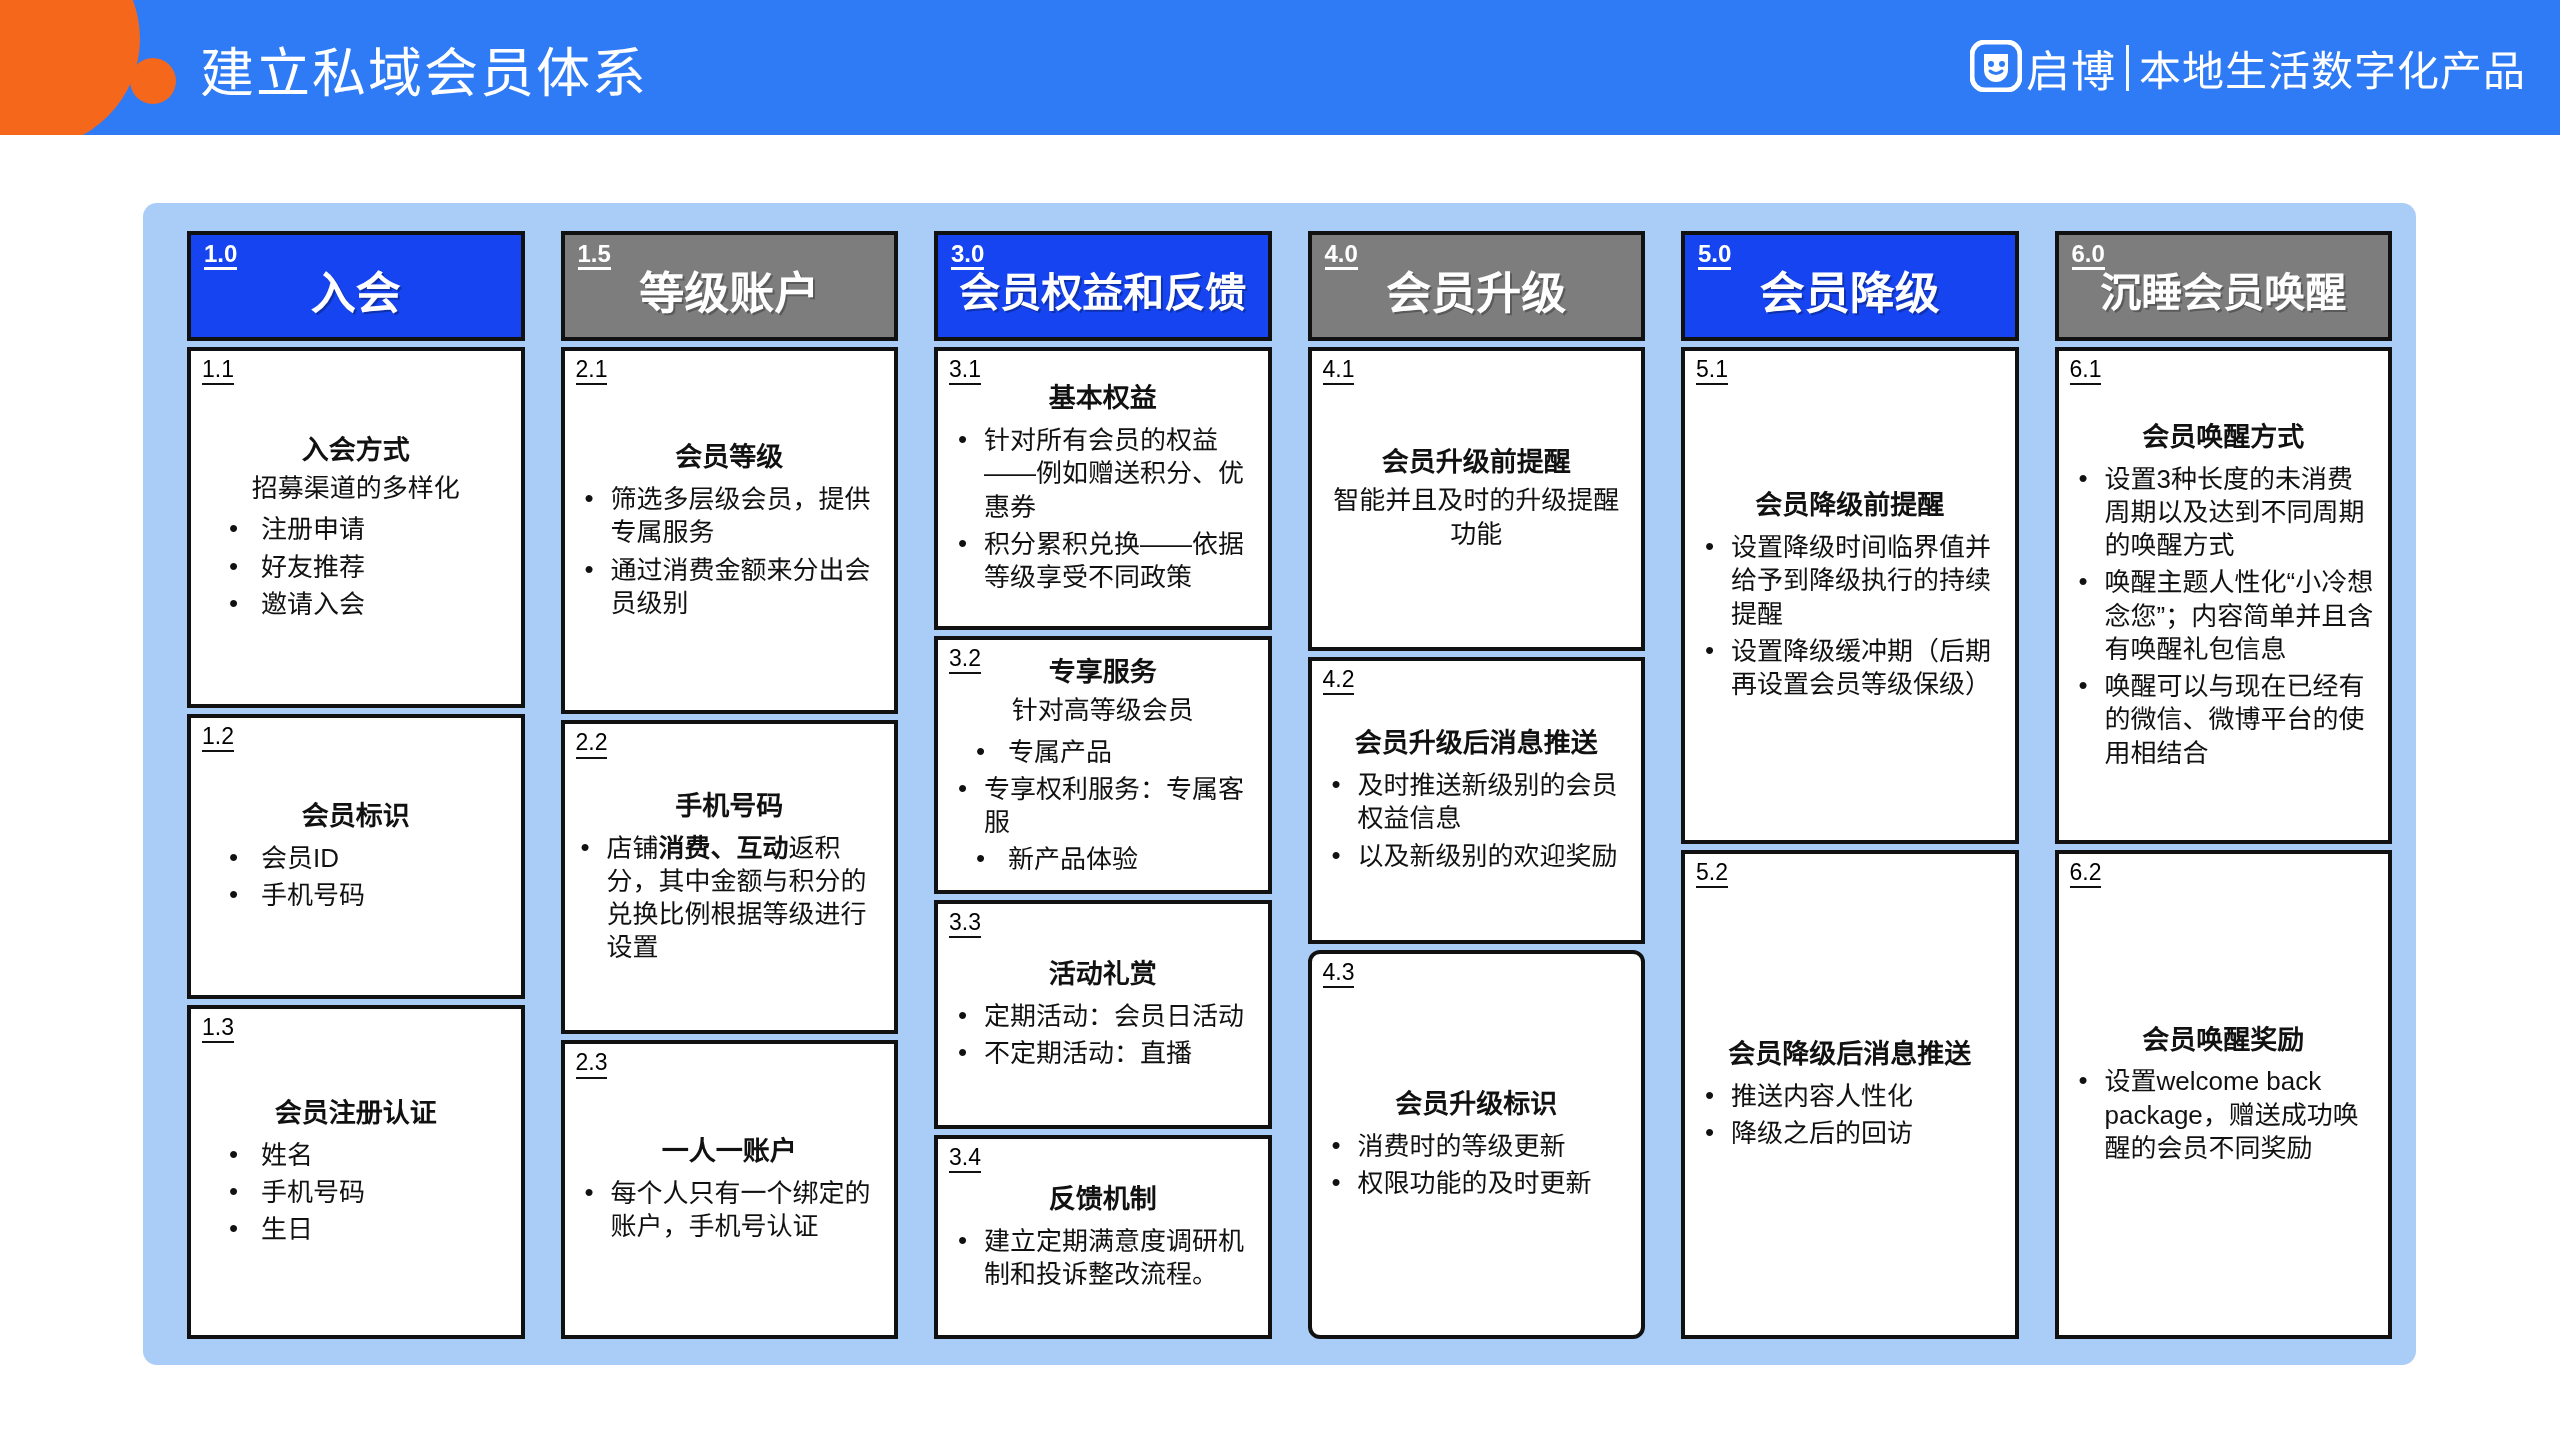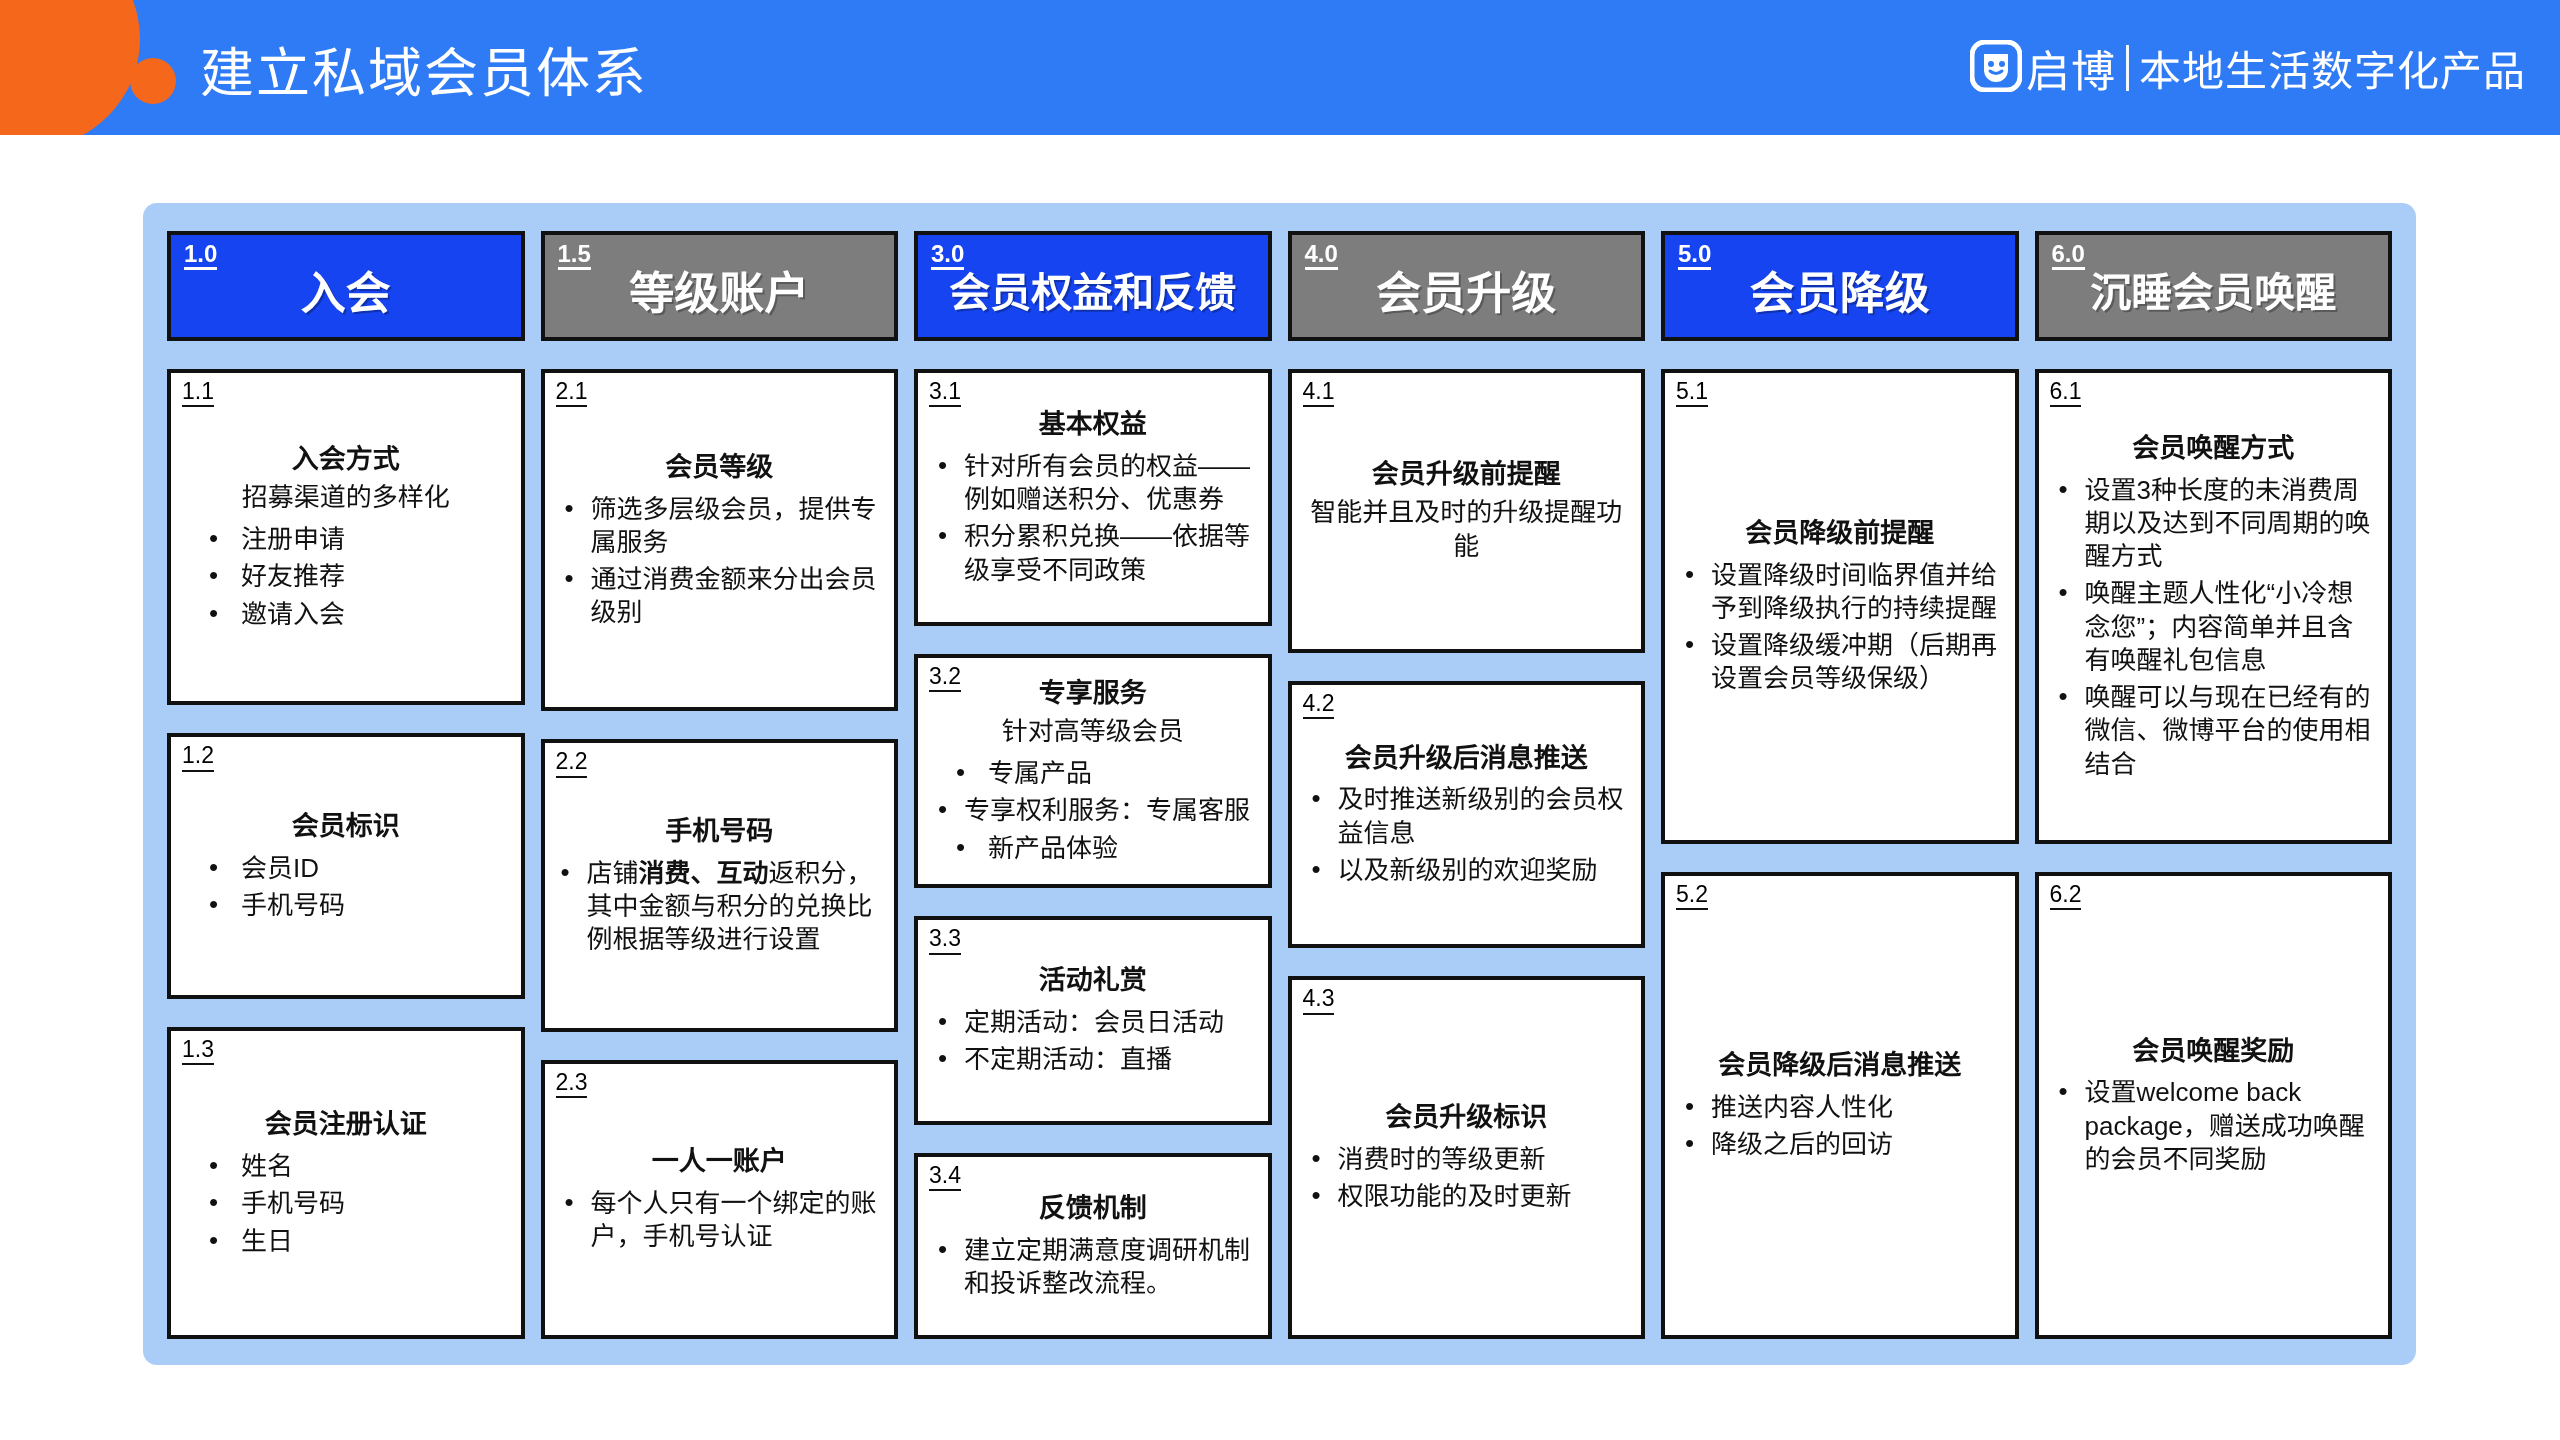--- a/index.html
+++ b/index.html
@@ -57,22 +57,23 @@
     background:#a9cdf7;
     border-radius:14px;
     box-sizing:border-box;
     padding:28px 24px 26px 24px;
     display:flex;
     gap:16px;
   }
   .column{
     flex:1 1 0;
     display:flex;flex-direction:column;
-    gap:28px;
+    gap:6px;
     min-width:0;
+    margin-left:20px;
   }
 
   
   .col-head{
     position:relative;
     border:4px solid #111111;
     height:110px;
     flex:0 0 110px;
     box-sizing:border-box;
     display:flex;align-items:center;justify-content:center;
@@ -317,21 +318,21 @@
       <div class="card" style="flex: 0.75 1 0px; align-items: center;">
         <div class="card-num">4.2</div>
         <div class="card-body">
           <div class="card-title">会员升级后消息推送</div>
           <ul class="bullets">
             <li>及时推送新级别的会员权益信息</li>
             <li>以及新级别的欢迎奖励</li>
           </ul>
         </div>
       </div>
-      <div class="card" style="flex: 1.05 1 0px;">
+      <div class="card" style="flex: 1.05 1 0px; border-radius: 12px;">
         <div class="card-num">4.3</div>
         <div class="card-body">
           <div class="card-title">会员升级标识</div>
           <ul class="bullets">
             <li>消费时的等级更新</li>
             <li>权限功能的及时更新</li>
           </ul>
         </div>
       </div>
     </div>

